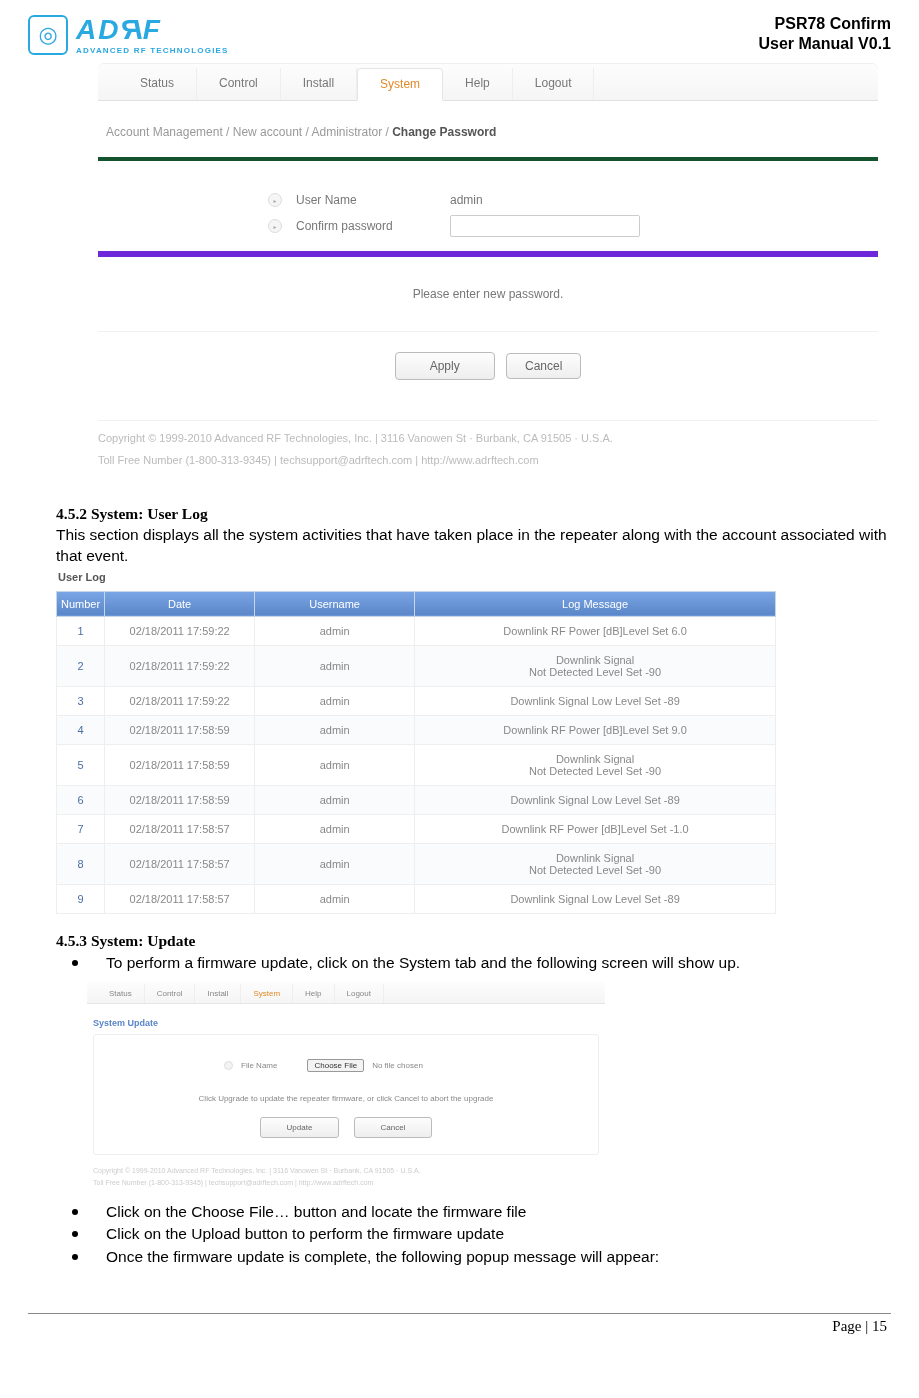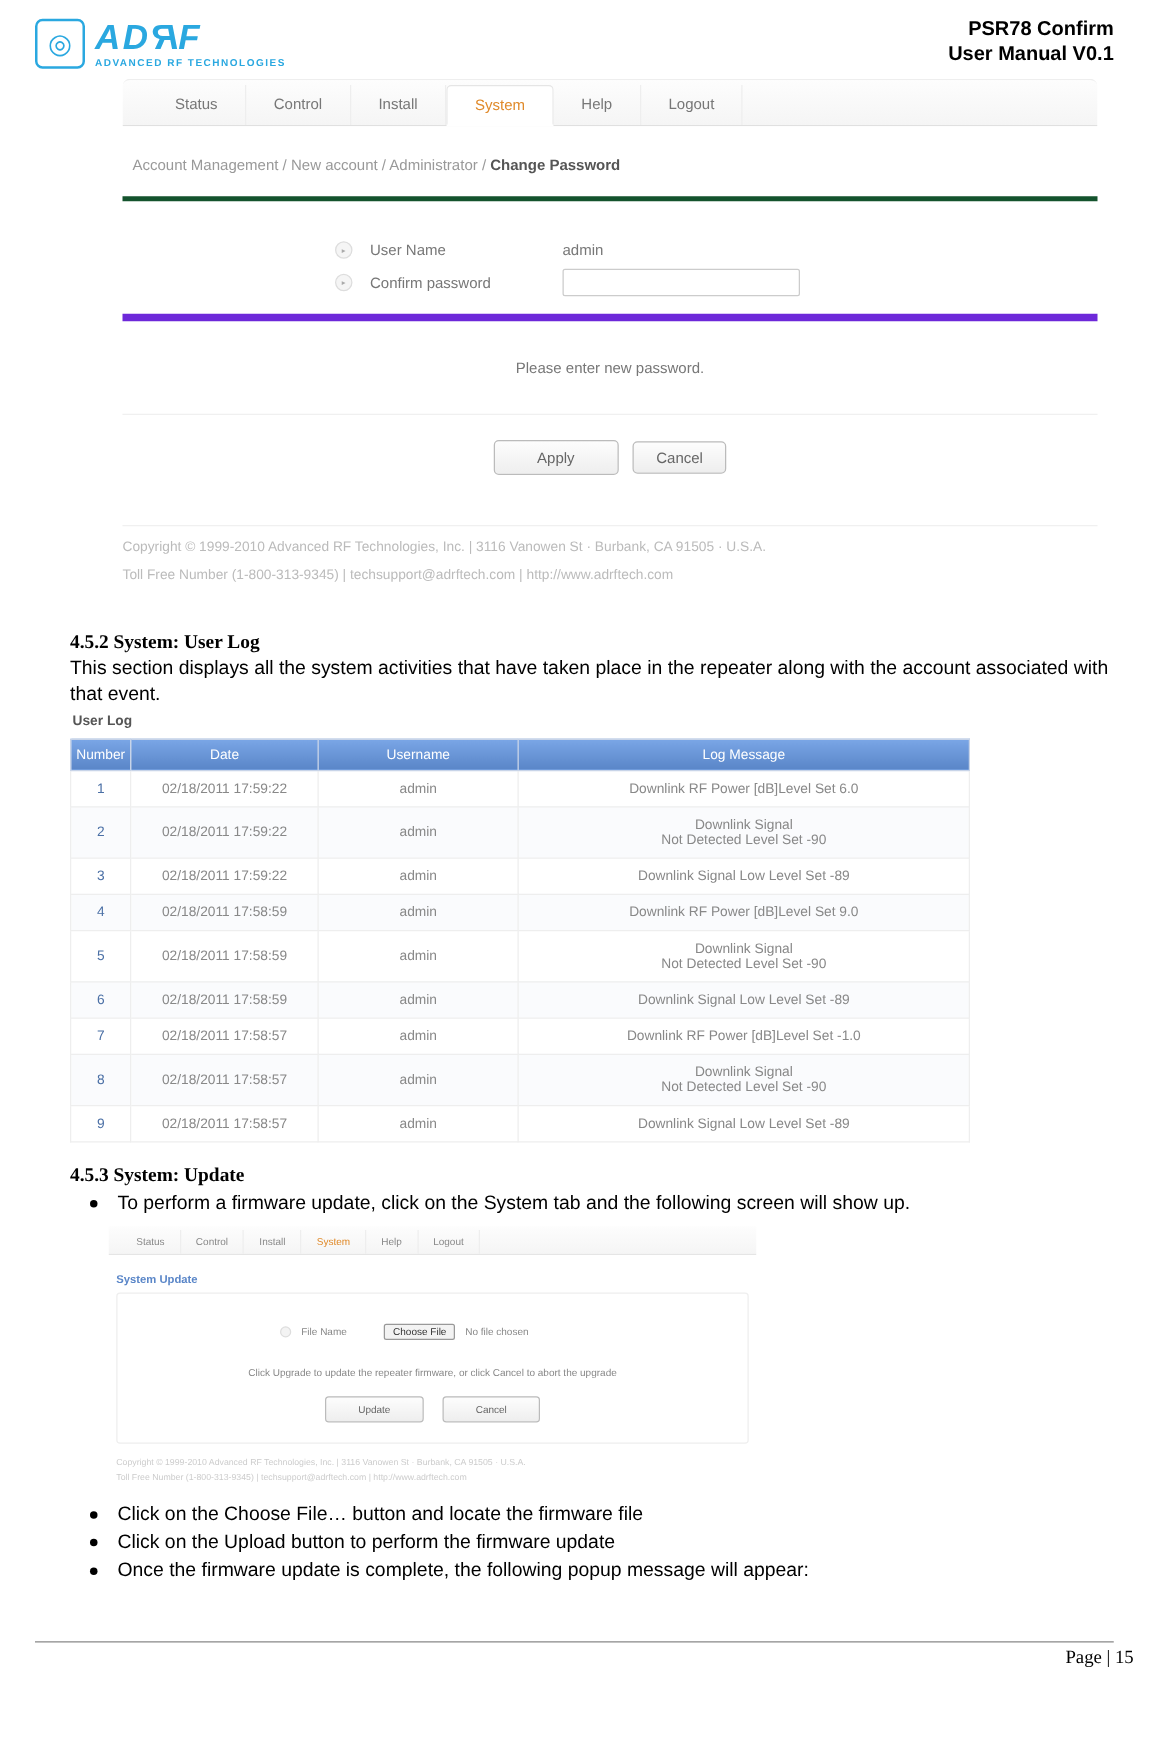--- a/index.html
+++ b/index.html
@@ -78,21 +78,21 @@
   .userlog-caption { font-size:11px; font-weight:bold; color:#555; padding:2px 0 4px 2px; text-align:left;}
   .userlog th { background: linear-gradient(#7aa6e6,#5a86c8); color:#fff; font-weight:normal; padding:6px 4px; border:1px solid #c8d4e8; font-size:11px;}
   .userlog td { text-align:center; padding:8px 4px; border:1px solid #eee; color:#888;}
   .userlog td.num { color:#4a6fa5;}
   .userlog tbody tr:nth-child(even) { background:#fafbfd;}
   .col-num { width:48px;}
   .col-date { width:150px;}
   .col-user { width:160px;}
   
   .bullet-list { margin-left: 44px; }
-  .bullet-item { display:flex; align-items:flex-start; gap:16px; font-family: Arial,sans-serif; font-size:15.5px; line-height:1.4; margin:1px 0;}
+  .bullet-item { display:flex; align-items:flex-start; gap:28px; font-family: Arial,sans-serif; font-size:15.5px; line-height:1.4; margin:1px 0;}
   .bullet-mark { width:6px; height:6px; background:#000; border-radius:50%; margin-top:8px; flex-shrink:0;}
   
   .screenshot-2 {
     margin: 6px 0 6px 58px;
     width: 520px;
     border:1px solid #fff;
     font-family: Verdana, Arial, sans-serif;
     color:#888;
     font-size:8px;
   }
@@ -105,21 +105,21 @@
   .su-box { border:1px solid #eee; border-radius:3px; padding:24px 20px 16px 20px; margin:0 6px;}
   .su-row { display:flex; align-items:center; gap:8px; padding-left:110px; margin-bottom:22px;}
   .su-dot { width:9px;height:9px;border-radius:50%;background:#f3f3f3;border:1px solid #ddd;}
   .su-msg { font-size:8px; color:#888; margin:0 0 14px 0; text-align:center;}
   .su-btns { text-align:center;}
   .su-btn { display:inline-block; padding:5px 26px; margin:0 6px; border:1px solid #bbb; border-radius:3px; background:linear-gradient(#fdfdfd,#eee); font-size:8px; color:#666;}
   .su-choose { display:inline-block; padding:1px 6px; border:1px solid #999; border-radius:2px; background:#f3f3f3; font-size:8px; color:#333;}
   .copyright2 { color:#ccc; font-size:7px; line-height:1.8; padding:10px 6px 4px 6px;}
   
   .footer-rule { border-top:1px solid #888; margin: 24px 28px 4px 28px;}
-  .page-num { text-align:right; font-family: 'Times New Roman', serif; font-size:15px; padding-right:12px;}
+  .page-num { text-align:right; font-family: 'Times New Roman', serif; font-size:15px; padding-right:32px;}
 </style>
 </head>
 <body>
 
 <div class="page">
 
   <div class="header">
     <div class="logo-block">
       <div class="logo-swirl">◎</div>
       <div class="logo-text">

